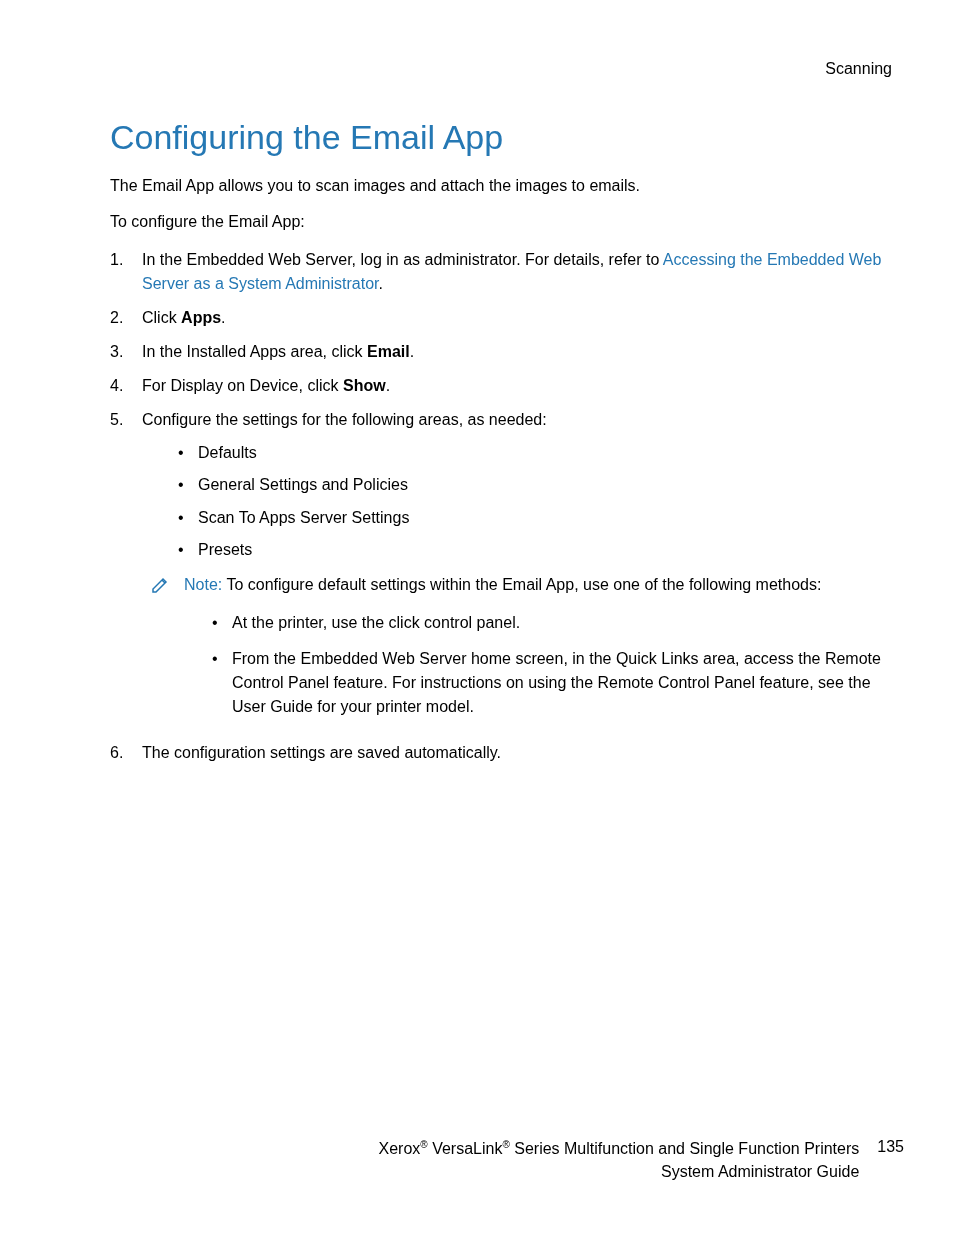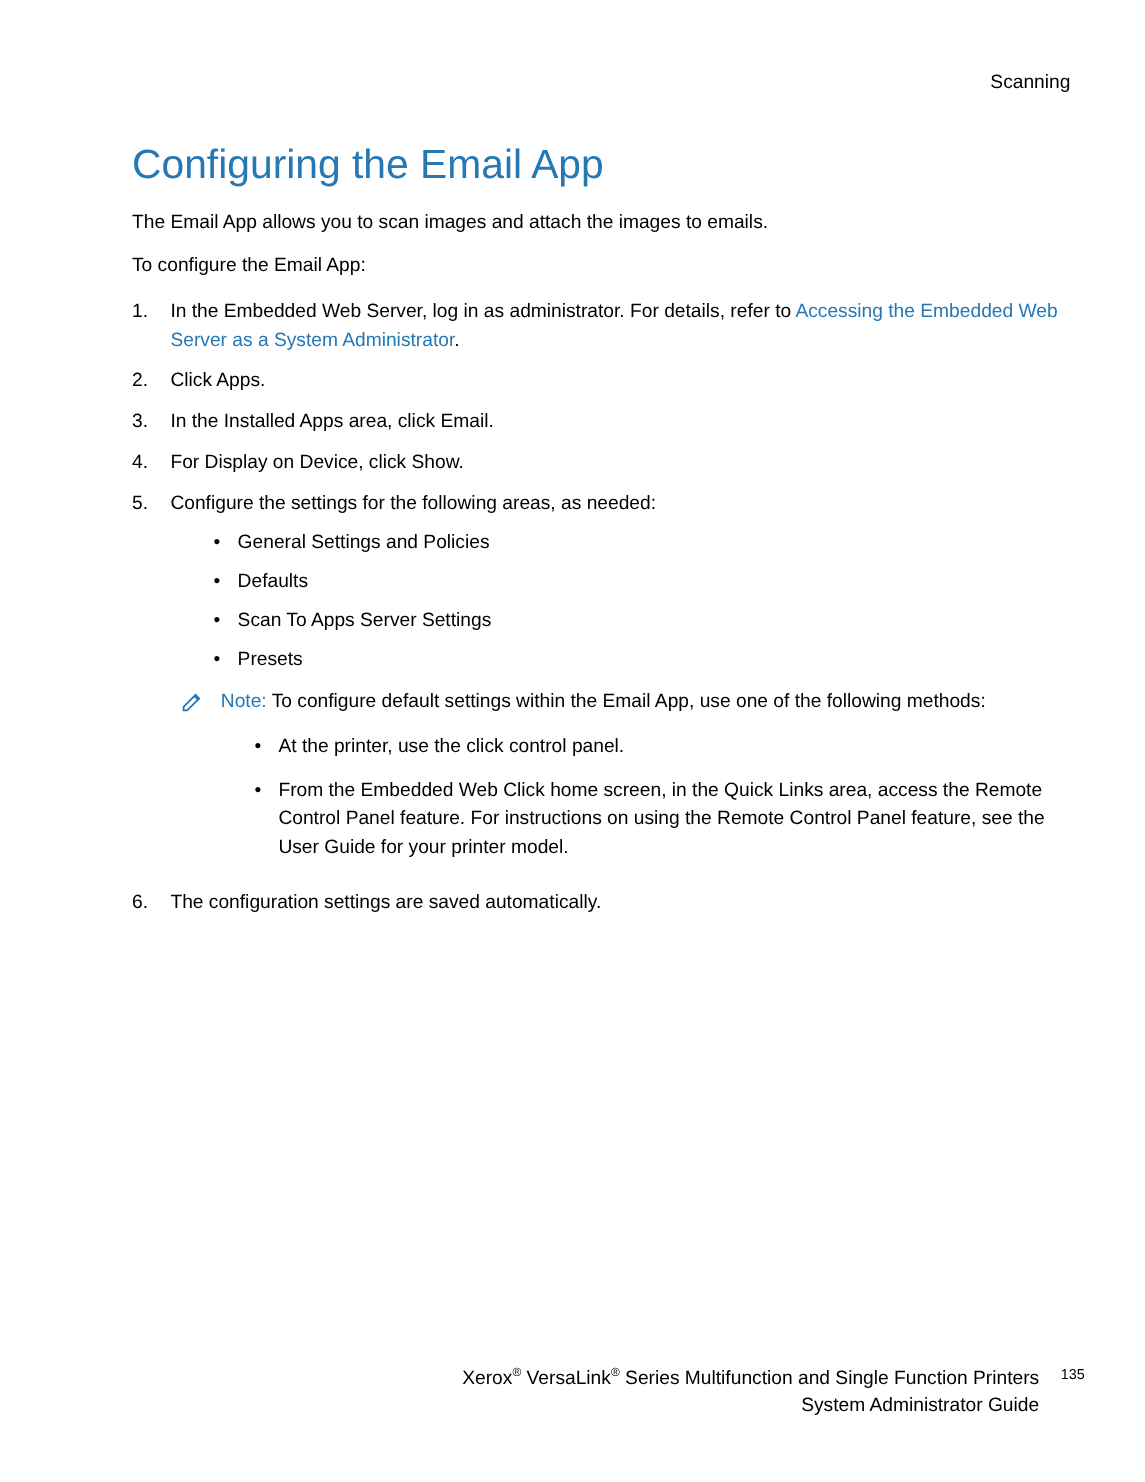--- a/index.html
+++ b/index.html
@@ -50,21 +50,21 @@
       content: counter(item) ".";
       position: absolute;
       left: 0;
       top: 0;
     }
     .link {
       color: #2578b4;
       text-decoration: none;
     }
     .bold {
-      font-weight: normal;
+      font-weight: bold;
     }
     ul.sub-list {
       list-style: none;
       padding-left: 32px;
       margin-top: 10px;
     }
     ul.sub-list > li {
       position: relative;
       padding-left: 24px;
       margin-bottom: 10px;
@@ -123,21 +123,21 @@
       justify-content: flex-end;
       align-items: flex-start;
     }
     .footer-text {
       text-align: right;
       font-size: 16px;
       line-height: 1.4;
       margin-right: 18px;
     }
     .footer-page {
-      font-size: 12px;
+      font-size: 16px;
     }
     .sup {
       font-size: 10px;
       vertical-align: super;
     }
   </style>
 </head>
 <body>
 
 <div class="header-label">Scanning</div>
@@ -157,37 +157,37 @@
   </li>
   <li>
     <span>In the Installed Apps area, click </span><span class="bold">Email</span><span>.</span>
   </li>
   <li>
     <span>For Display on Device, click </span><span class="bold">Show</span><span>.</span>
   </li>
   <li>
     <span>Configure the settings for the following areas, as needed:</span>
     <ul class="sub-list">
+      <li>Defaults</li>
       <li>General Settings and Policies</li>
-      <li>Defaults</li>
       <li>Scan To Apps Server Settings</li>
       <li>Presets</li>
     </ul>
     <div class="note-block">
       <span class="note-icon">
         <svg width="20" height="20" viewBox="0 0 20 20">
           <path d="M3 17 L3 14 L13 4 L16 7 L6 17 Z" fill="none" stroke="#2578b4" stroke-width="1.5"></path>
           <path d="M12 5 L15 8" fill="none" stroke="#2578b4" stroke-width="1.5"></path>
         </svg>
       </span>
       <div class="note-content">
         <span class="note-label">Note:</span><span> To configure default settings within the Email App, use one of the following methods:</span>
         <ul class="note-list">
           <li>At the printer, use the click control panel.</li>
-          <li>From the Embedded Web Click home screen, in the Quick Links area, access the Remote Control Panel feature. For instructions on using the Remote Control Panel feature, see the User Guide for your printer model.</li>
+          <li>From the Embedded Web Server home screen, in the Quick Links area, access the Remote Control Panel feature. For instructions on using the Remote Control Panel feature, see the User Guide for your printer model.</li>
         </ul>
       </div>
     </div>
   </li>
   <li>
     <p style="margin-top:10px;">The configuration settings are saved automatically.</p>
   </li>
 </ol>
 
 <div class="footer">

